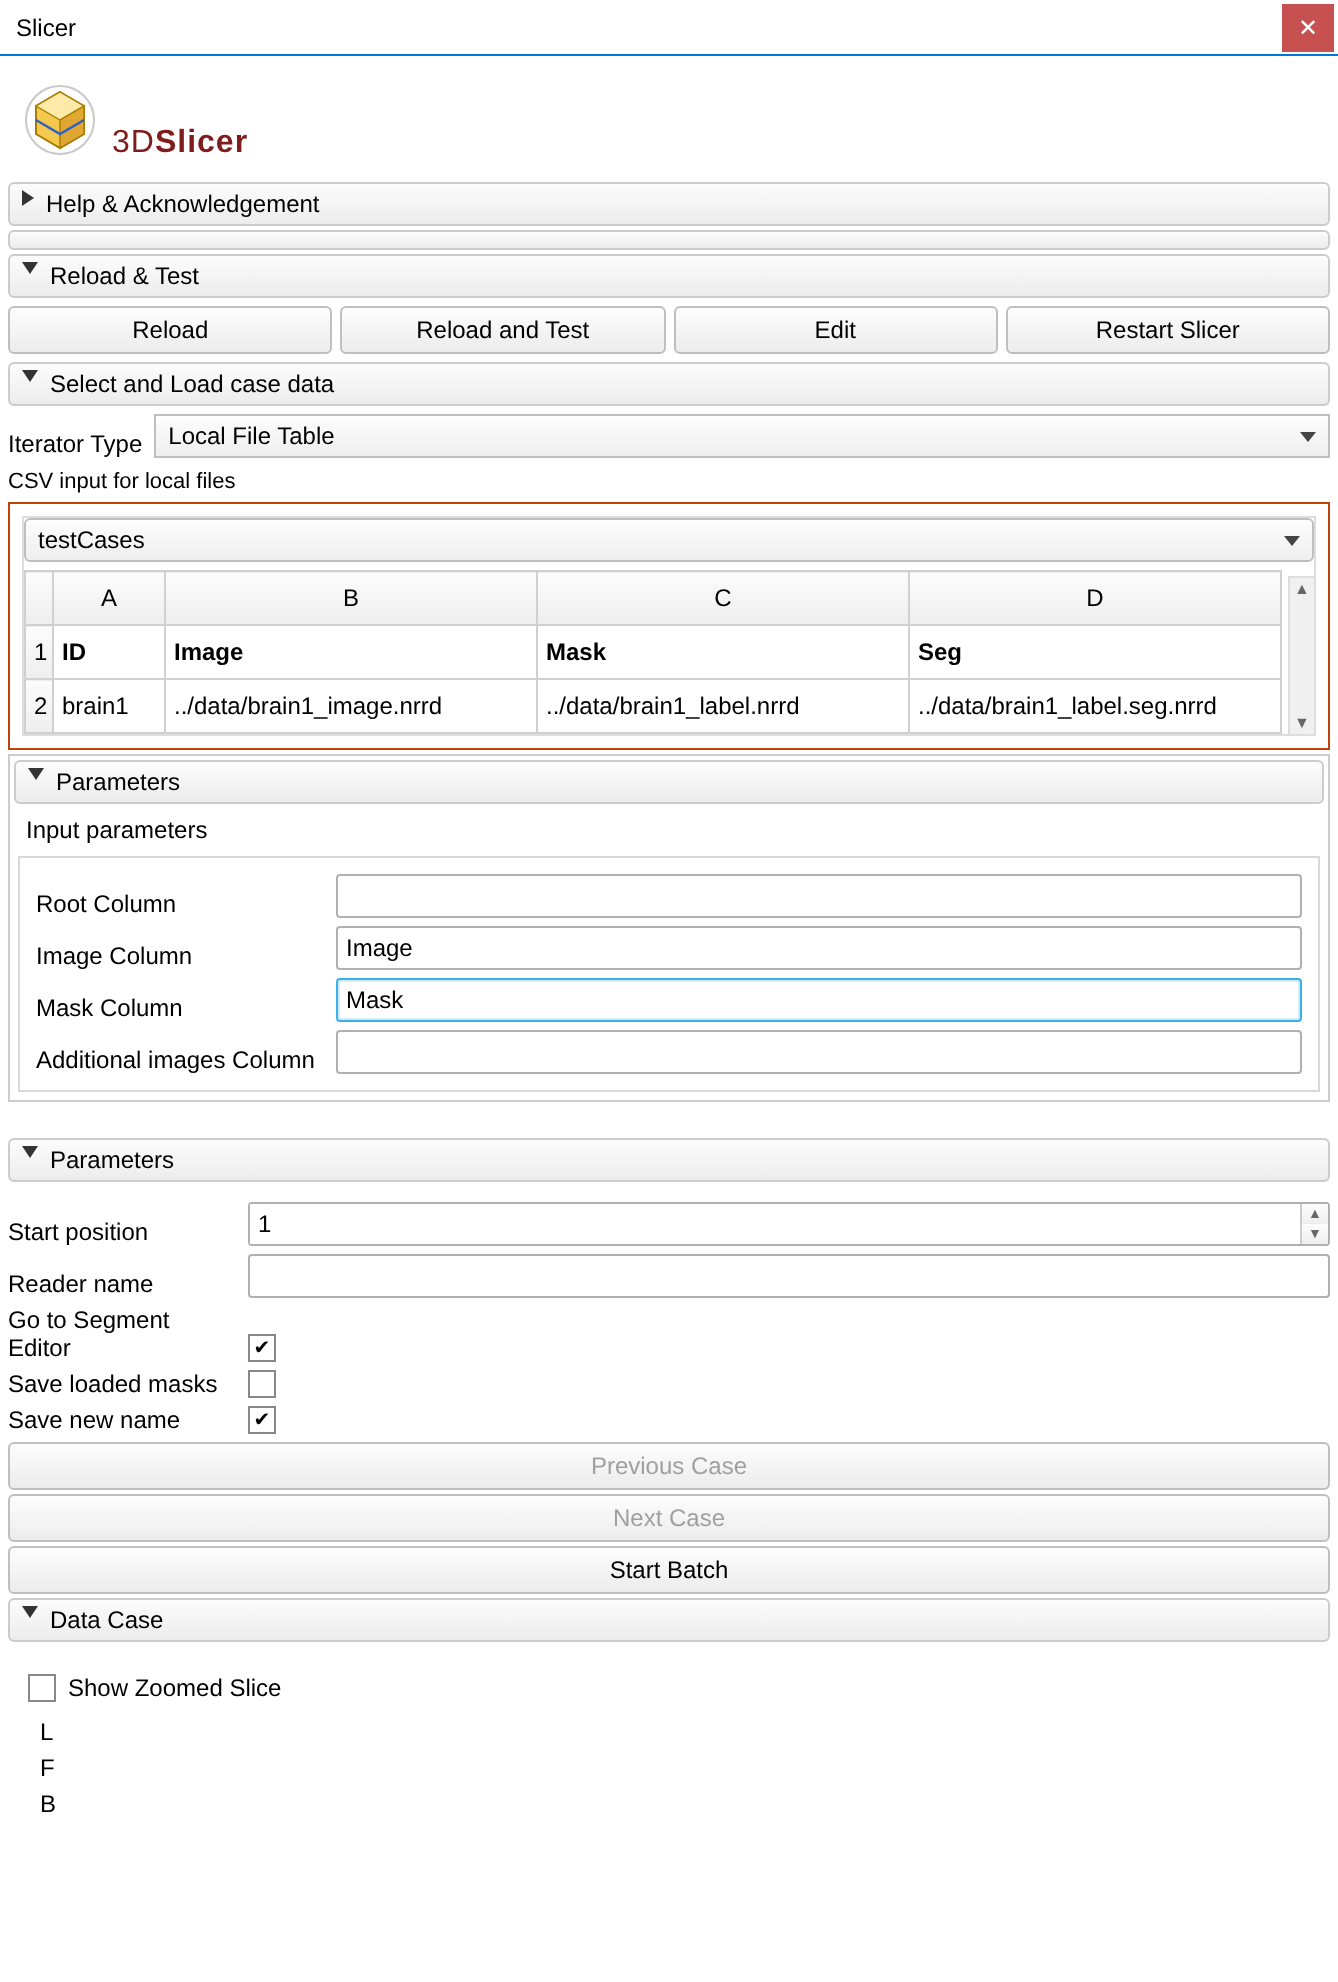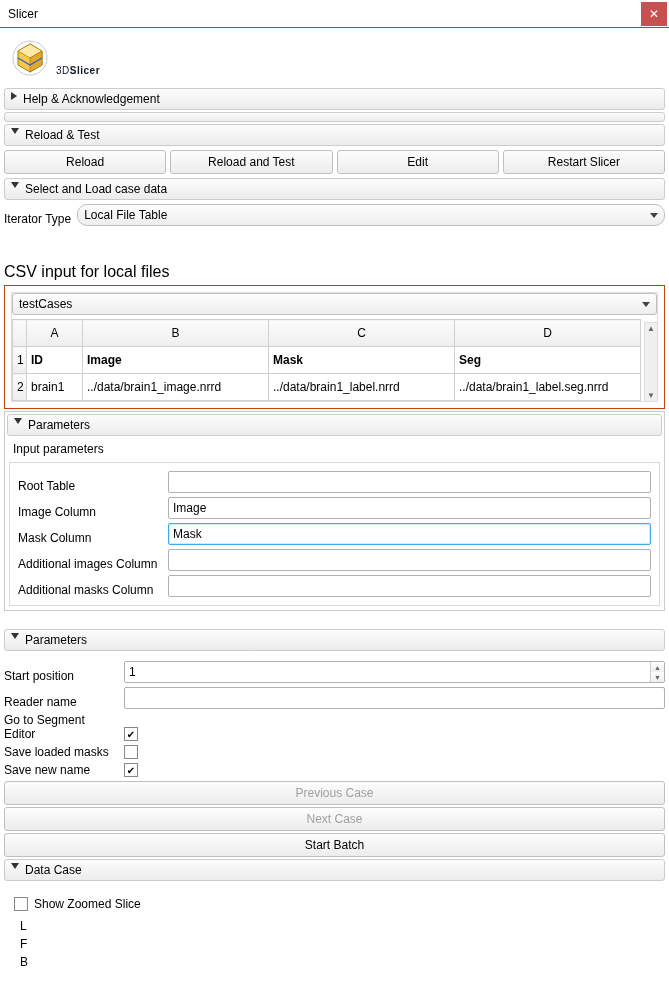--- a/index.html
+++ b/index.html
@@ -31,21 +31,21 @@
   .logo-area {
     display: flex;
     align-items: center;
     gap: 6px;
     padding: 10px 8px 8px 10px;
   }
   .logo-cube {
     width: 40px; height: 40px;
     position: relative;
   }
-  .logo-text { font-size: 10px; color: #0f172a; letter-spacing: 0.5px; margin-top: 25px; }
+  .logo-text { font-size: 16px; color: #7f1d1d; letter-spacing: 0.5px; margin-top: 25px; }
   .logo-text .bold { font-weight: bold; }
   .coll-header {
     background: linear-gradient(#fcfcfc, #ececec);
     border: 1px solid #ccc;
     border-radius: 3px;
     padding: 3px 6px;
     margin: 2px 4px;
     display: flex;
     align-items: flex-start;
     gap: 6px;
@@ -91,33 +91,33 @@
     gap: 2px;
   }
   .form-label {
     font-size: 12px;
     padding-right: 4px;
   }
   .combo {
     flex: 1;
     border: 1px solid #bfbfbf;
     background: linear-gradient(#fdfdfd, #eee);
-    border-radius: 10px;
+    border-radius: 0;
     padding: 3px 6px;
     display: flex;
     justify-content: space-between;
     align-items: center;
   }
   .combo-arrow {
     width: 0; height: 0;
     border-left: 4px solid transparent;
     border-right: 4px solid transparent;
     border-top: 5px solid #444;
   }
-  .section-text { padding: 4px 4px 2px 4px; font-size: 16px; margin-top: 31px; }
+  .section-text { padding: 4px 4px 2px 4px; font-size: 11px; }
   .table-wrapper {
     margin: 2px 4px;
     border: 1px solid #c2410c;
     position: relative;
   }
   .table-inner {
     border: 1px solid #ddd;
     margin: 6px;
   }
   .combo-testcases {
@@ -326,37 +326,33 @@
 </div>
 
 <div class="params-box">
   <div class="coll-header">
     <span class="coll-arrow down"></span>
     <span>Parameters</span>
   </div>
   <div class="params-title">Input parameters</div>
   <div class="fieldset">
     <div class="form-row">
-      <span class="form-label" style="width:148px">Root Table</span>
+      <span class="form-label" style="width:148px">Root Column</span>
       <input class="qinput" value="" style="">
     </div>
     <div class="form-row">
       <span class="form-label" style="width:148px">Image Column</span>
       <input class="qinput" value="Image" style="">
     </div>
     <div class="form-row">
       <span class="form-label" style="width:148px">Mask Column</span>
       <input class="qinput focused" value="Mask" style="">
     </div>
     <div class="form-row">
       <span class="form-label" style="width:148px">Additional images Column</span>
-      <input class="qinput" value="" style="">
-    </div>
-    <div class="form-row">
-      <span class="form-label" style="width:148px">Additional masks Column</span>
       <input class="qinput" value="" style="">
     </div>
   </div>
 </div>
 
 <div style="height:14px"></div>
 
 <div class="coll-header">
   <span class="coll-arrow down"></span>
   <span>Parameters</span>

